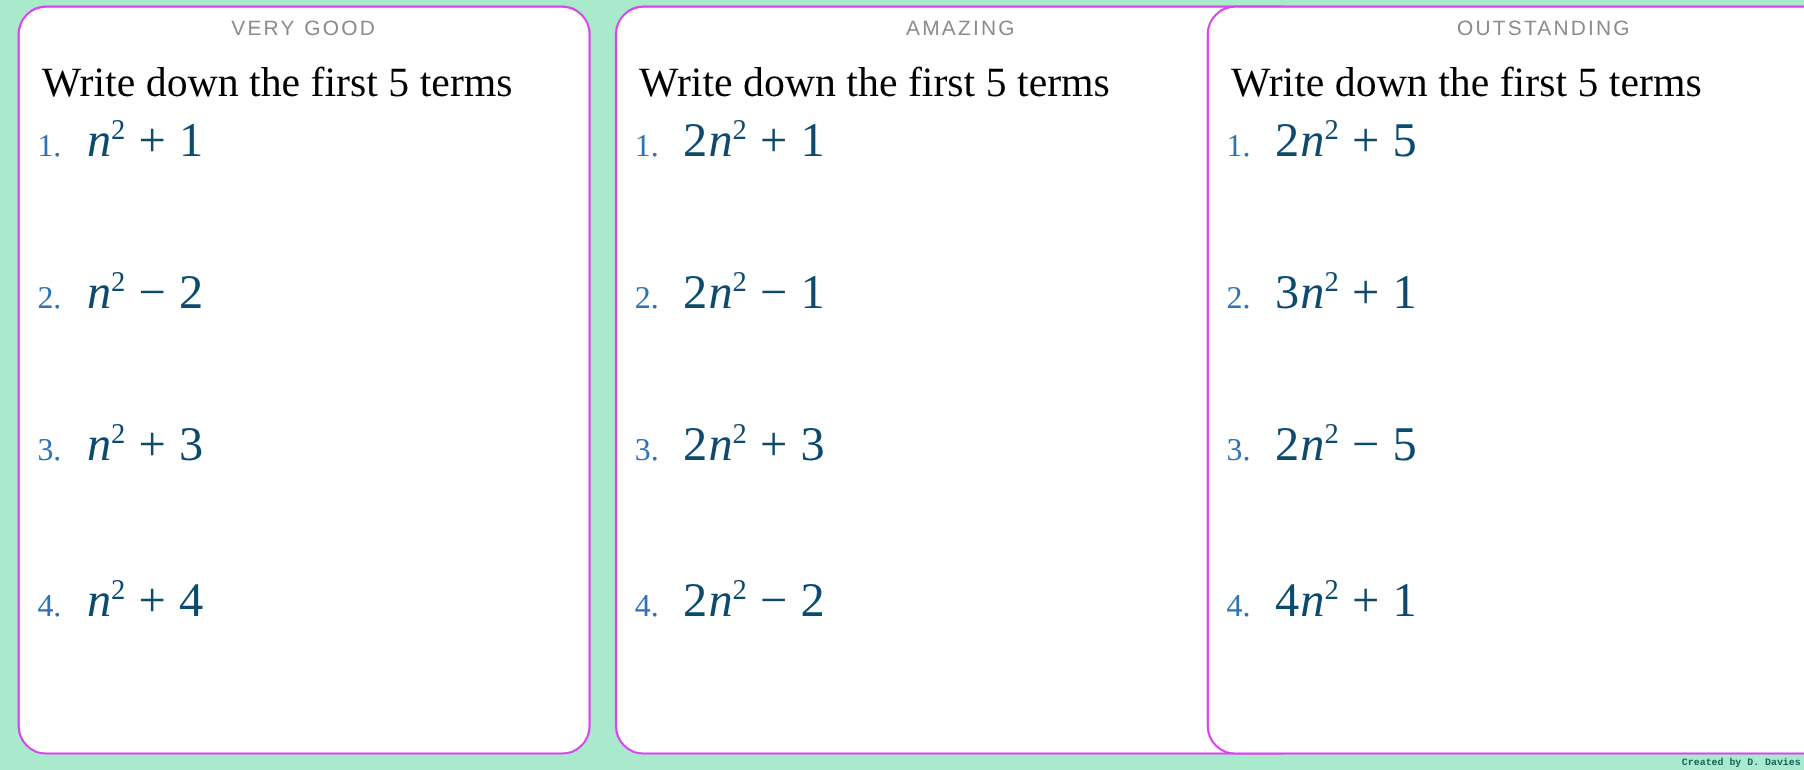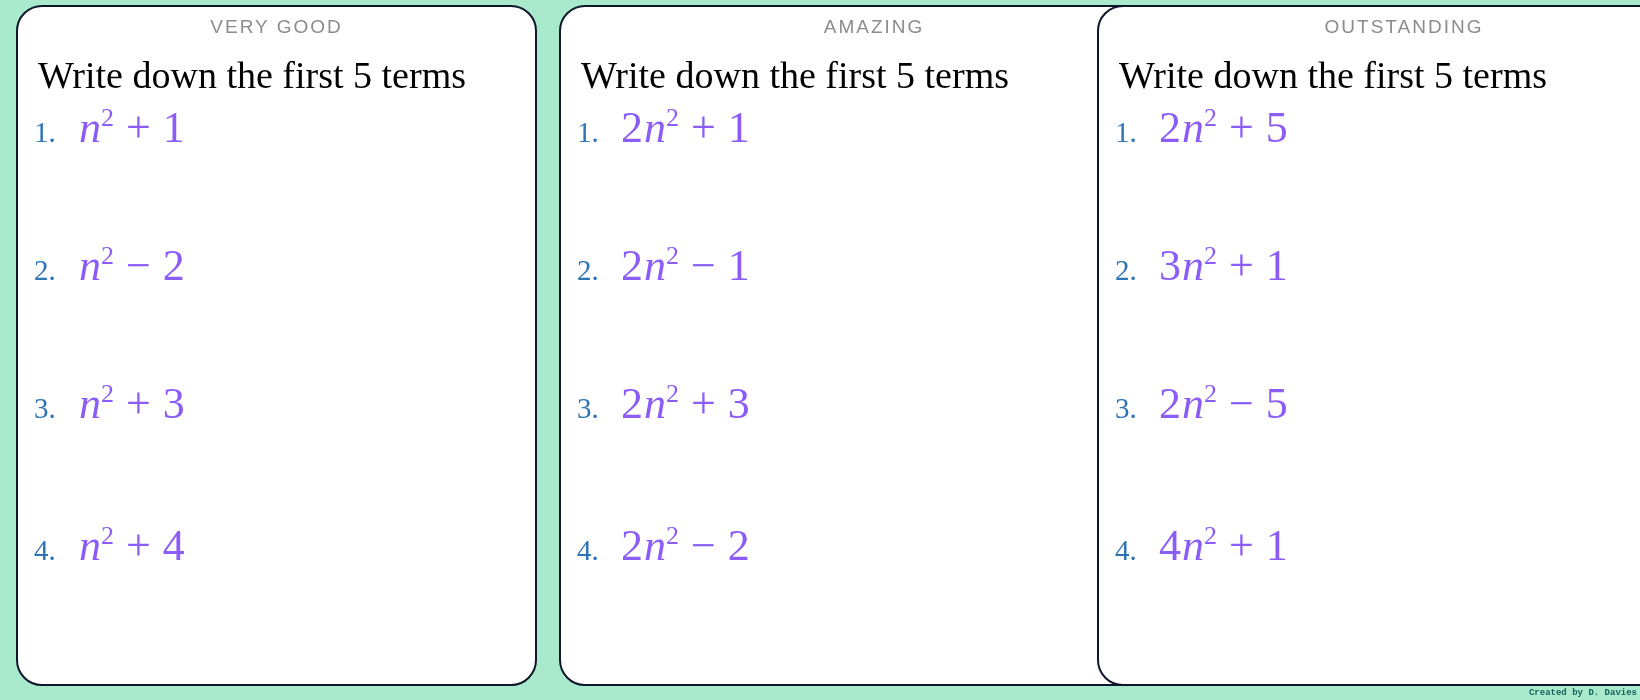--- a/index.html
+++ b/index.html
@@ -13,21 +13,21 @@
   body {
     background: #A9EACD;
     position: relative;
     font-family: "Liberation Serif", serif;
   }
   .card {
     position: absolute;
     top: 5px;
     height: 681px;
     background: #ffffff;
-    border: 2px solid #0f172a;
+    border: 2px solid #d946ef;
     border-radius: 26px;
   }
   .card-1 { left: 16px;   width: 521px; }
   .card-2 { left: 559px;  width: 630px; }
   .card-3 { left: 1097px; width: 614px; }
   .card-title {
     position: absolute;
     top: 9px;
     left: 0;
     width: 100%;
@@ -58,21 +58,21 @@
   .item-3 { top: 371px; }
   .item-4 { top: 513px; }
   .num {
     min-width: 30px;
     margin-right: 14px;
     font-size: 29px;
     color: #2E74B5;
   }
   .expr {
     font-size: 44px;
-    color: #8b5cf6;
+    color: #0c4a6e;
   }
   .coef { font-style: normal; }
   .var { font-style: italic; padding-left: 1px; }
   .sup {
     font-size: 26px;
     line-height: 0;
     vertical-align: super;
   }
   .op { margin: 0 12px; }
   .credit {

